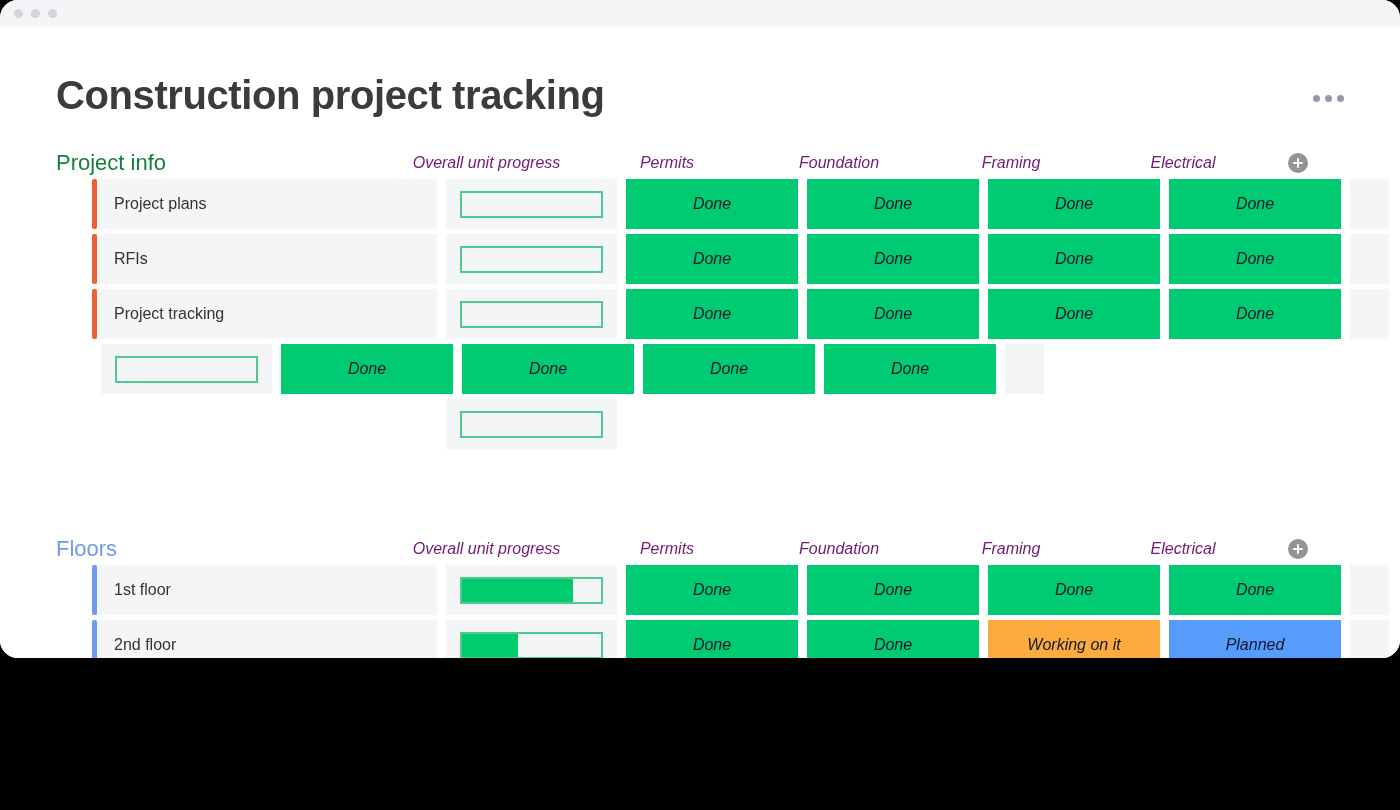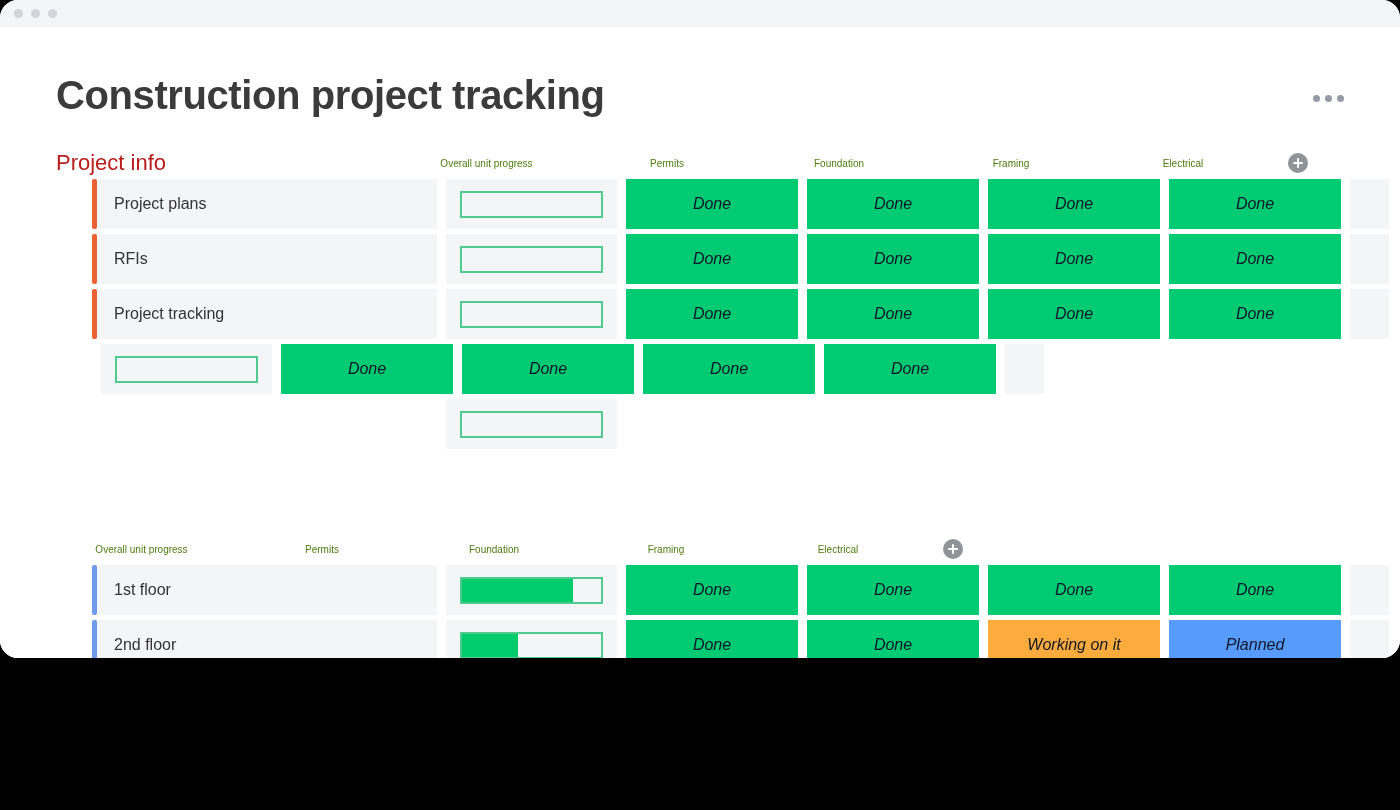--- a/index.html
+++ b/index.html
@@ -85,28 +85,29 @@
     height: 32px;
   }
 
   .group-title {
     font-size: 22px;
     font-weight: 400;
     width: 345px;
     flex: 0 0 345px;
     line-height: 1;
   }
-  .group-title.orange { color: #b91c1c; }
+  .group-title.orange { color: #15803d; }
   .group-title.blue   { color: #6f9bec; }
 
   .col-head {
-    font-size: 10px;
-    color: #4d7c0f;
+    font-size: 16px;
+    color: #701a75;
     text-align: center;
     flex: 0 0 auto;
+    font-style: italic;
   }
   .col-progress-head { width: 171px; }
   .col-status-head   { width: 172px; }
   .col-status-head.first { margin-left: 9px; }
   .col-add-head {
     width: 57px;
     display: flex;
     align-items: center;
     justify-content: center;
   }
@@ -314,20 +315,21 @@
           <div class="cell-status empty"></div>
           <div class="cell-status empty"></div>
           <div class="cell-tail blank"></div>
         </div>
 
       </div>
 
       <div class="group second group-blue">
 
         <div class="group-head">
+          <div class="group-title blue">Floors</div>
           <div class="col-head col-progress-head">Overall unit progress</div>
           <div class="col-head col-status-head first">Permits</div>
           <div class="col-head col-status-head">Foundation</div>
           <div class="col-head col-status-head">Framing</div>
           <div class="col-head col-status-head">Electrical</div>
           <div class="col-add-head">
             <div class="add-col-btn"></div>
           </div>
         </div>
 

